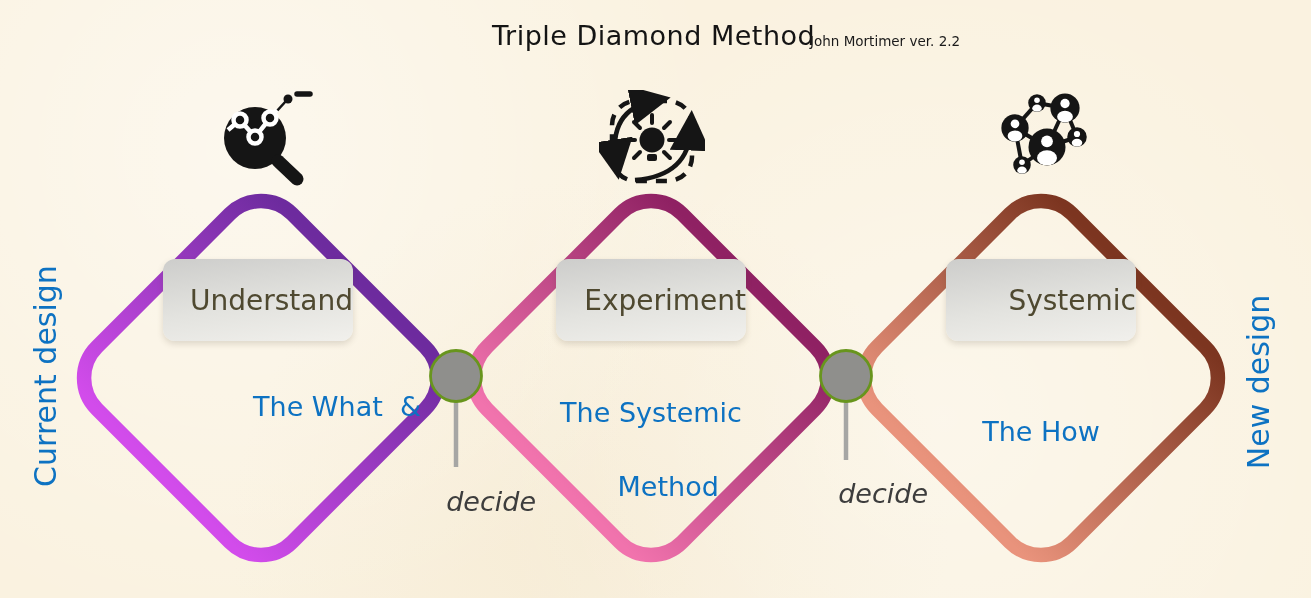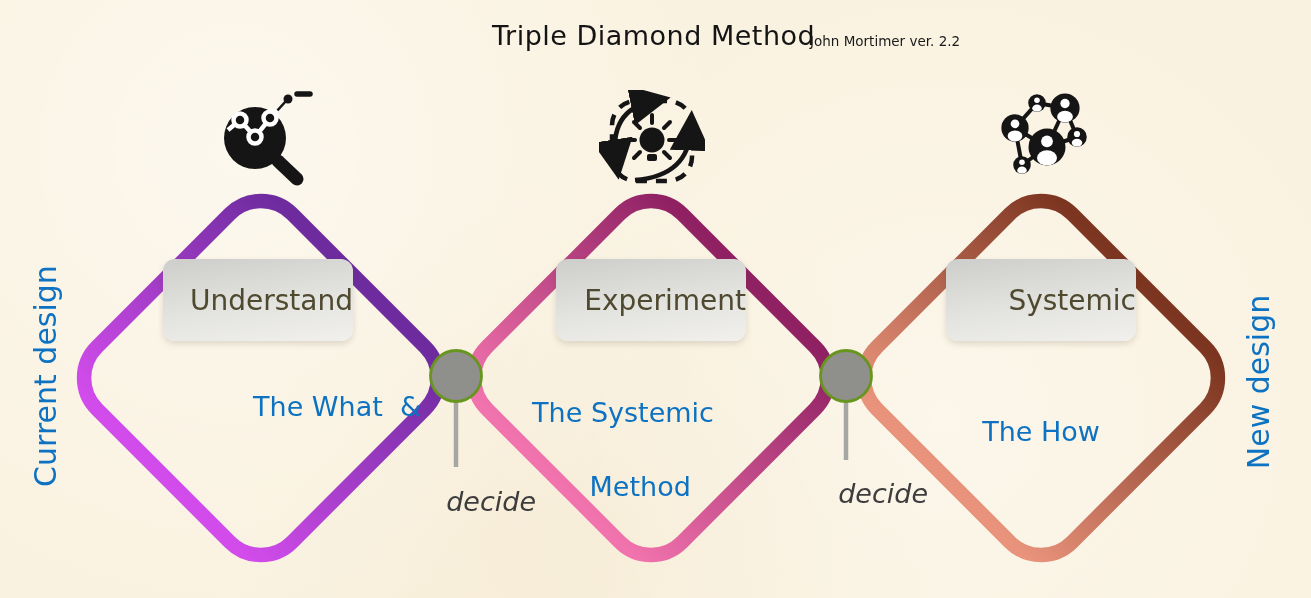--- a/index.html
+++ b/index.html
@@ -28,21 +28,21 @@
     box-shadow:0 3px 6px rgba(90,80,60,.18);
     display:flex; align-items:center; justify-content:flex-end;
     font-size:28px; color:#4f4930; top:259px;
   }
   .plaque.p1{ left:163px; } .plaque.p2{ left:556px; } .plaque.p3{ left:946px; }
   .desc{
     width:320px; text-align:center; font-size:27px; line-height:37px;
     color:#0d72c2; white-space:pre-wrap;
   }
   .desc.d1{ left:101px; top:388px;text-align:right; }
-  .desc.d2{ left:463px; top:394px; }
+  .desc.d2{ left:491px; top:394px; }
   .desc.d3{ left:881px; top:413px; }
   .decide{
     width:160px; text-align:right; font-style:italic; font-size:27px; color:#3d3d3d;
   }
   .decide.k1{ left:376px; top:486px; }
   .decide.k2{ left:768px; top:478px; }
   .icon{ position:absolute; }
   .icon.i1{ left:203px; top:88px; }
   .icon.i2{ left:599px; top:90px; }
   .icon.i3{ left:998px; top:88px; }

